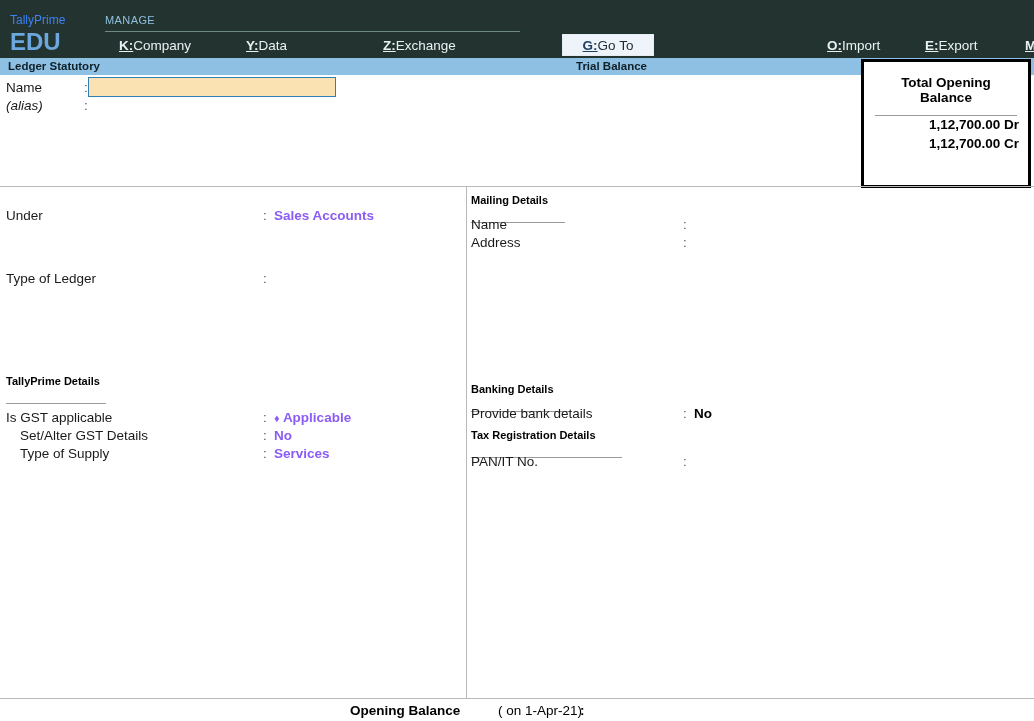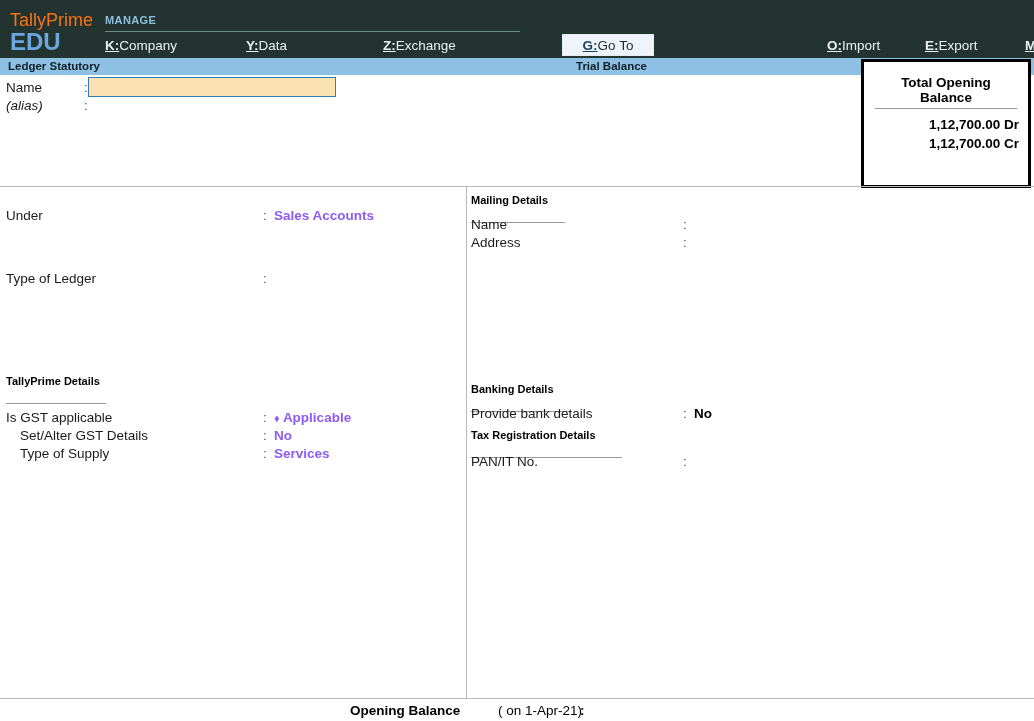--- a/index.html
+++ b/index.html
@@ -10,35 +10,35 @@
     overflow: hidden;
   }
   #app { position: relative; width: 1034px; height: 721px; background:#fff; }
 
   
   .topbar {
     position: absolute; left:0; top:0; width:1034px; height:58px;
     background:#23332f;
   }
   .brand { position:absolute; left:10px; top:12px; width:88px; }
-  .brand-name { font-size:18px; color:#f97316; line-height:16px; letter-spacing:0px; }
+  .brand-name { font-size:12px; color:#3b82f6; line-height:16px; letter-spacing:0px; }
   .brand-edu  { font-size:24px; color:#6ca7dd; font-weight:bold; line-height:24px; margin-top:2px; }
 
   .menu-label {
     position:absolute; left:105px; top:14px;
-    font-size:11px; font-weight:bold; color:#8fc0e0; letter-spacing:.4px;
+    font-size:11px; font-weight:normal; color:#8fc0e0; letter-spacing:.4px;
   }
   .menu-rule {
     position:absolute; left:105px; top:31px; width:415px; height:1px; background:#6d8a85;
   }
   .menu-item {
     position:absolute; top:38px; font-size:13.5px; color:#e9f1f5; white-space:nowrap;
   }
   .menu-item .k { text-decoration:underline; font-weight:bold; }
-  .mi-company  { left:105px; }
+  .mi-company  { left:119px; }
   .mi-data     { left:246px; }
   .mi-exchange { left:383px; }
 
   .goto-btn {
     position:absolute; left:562px; top:34px; width:92px; height:22px;
     background:#eef4fa; color:#1d2b33; font-size:13.5px;
     display:flex; align-items:center; justify-content:center;
     border:1px solid #e4ecf5;
   }
   .goto-btn .k { text-decoration:underline; font-weight:bold; color:#1c3f63; }
@@ -77,21 +77,21 @@
   .alias-colon { position:absolute; left:84px; top:98px; }
 
   
   .tob {
     position:absolute; left:861px; top:59px; width:170px; height:129px;
     background:#ffffff; border:3px solid #000000;
   }
   .tob-title {
     position:absolute; left:11px; top:13px; width:142px;
     font-size:13.5px; font-weight:bold; color:#000;
-    text-align:center; padding-bottom:3px; border-bottom:1px solid #9a9a9a;
+    text-align:center; padding-bottom:10px; border-bottom:1px solid #9a9a9a;
   }
   .tob-row {
     position:absolute; right:9px; font-size:13.5px; font-weight:bold; color:#000;
     white-space:nowrap;
   }
   .tob-dr { top:55px; }
   .tob-cr { top:74px; }
 
   
   .hline-top   { position:absolute; left:0; top:186px; width:1034px; height:1px; background:#b9b9b9; }

